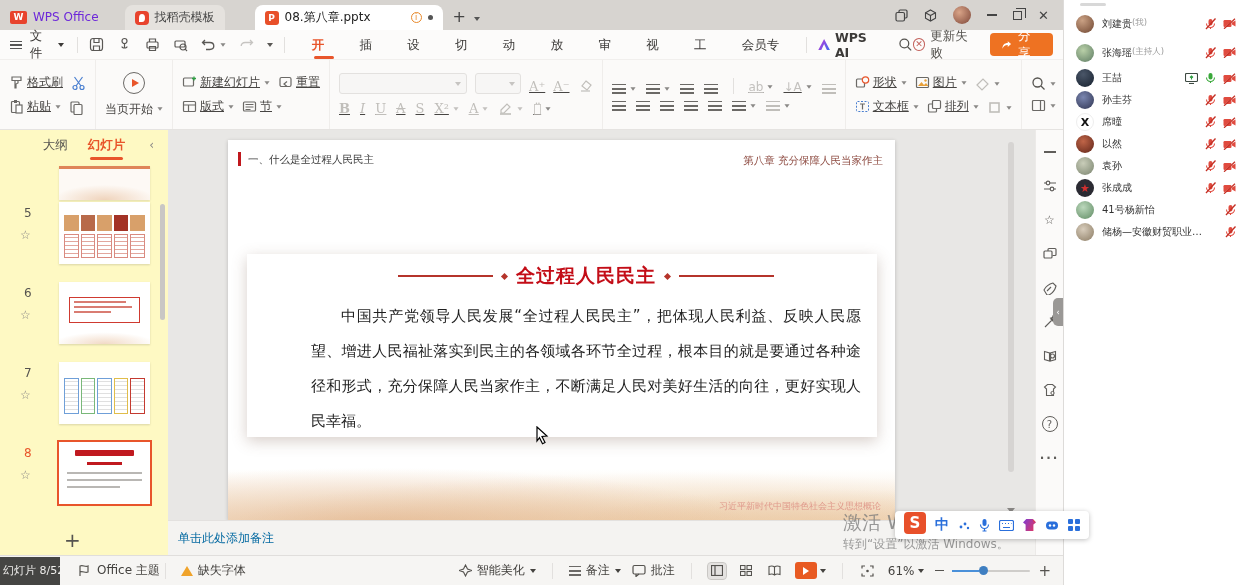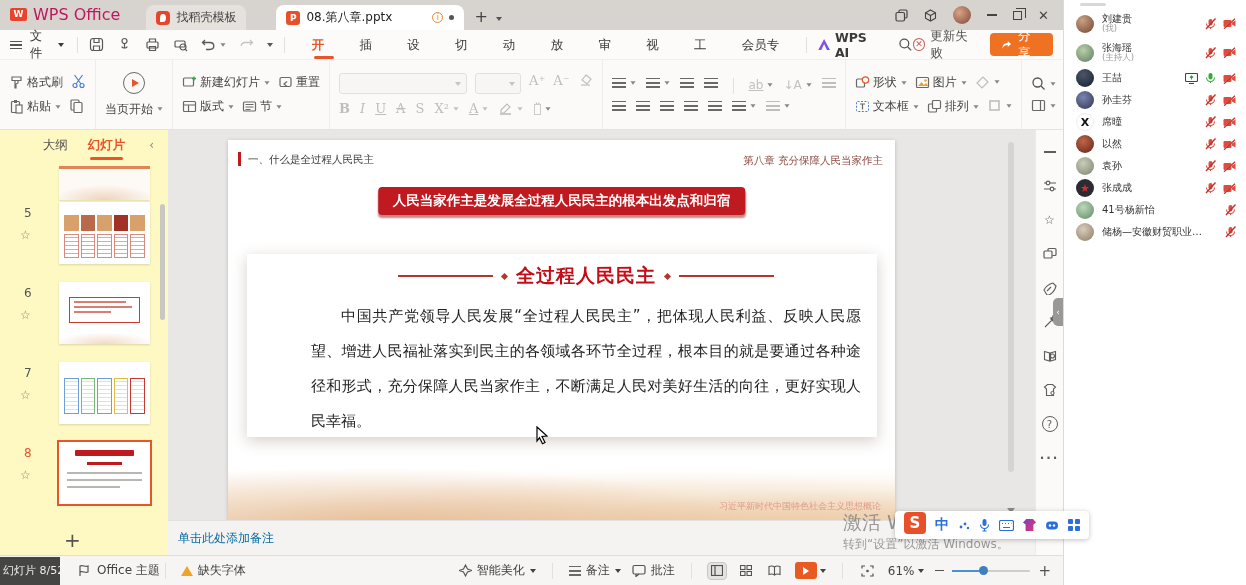--- a/index.html
+++ b/index.html
@@ -6,21 +6,21 @@
   html,body { width:1246px; height:585px; overflow:hidden;
     font-family:"DejaVu Sans","Liberation Sans",sans-serif; }
   body { position:relative; background:#e8e7e5; font-size:12px; color:#333; }
 
   
   .titlebar { position:absolute; left:0; top:0; width:1063px; height:30px;
     background:#d7d4d0; display:flex; align-items:flex-end; }
   .app-logo { display:flex; align-items:center; gap:6px; margin:0 0 6px 10px; }
   .wps-mark { width:17px; height:13px; background:#e8432d; border-radius:2px;
     color:#fff; font-size:9px; font-weight:bold; text-align:center; line-height:13px; }
-  .app-title { font-size:16px; color:#be185d; }
+  .app-title { font-size:12px; color:#6d28d9; }
   .tab { height:25px; border-radius:8px 8px 0 0; display:flex; align-items:center;
     padding:0 10px; font-size:12px; }
   .tab.template { background:#e5e2de; margin-left:26px; gap:6px; color:#444; }
   .rice-icon { width:14px; height:14px; border-radius:4px; background:#e8432d; position:relative; }
   .rice-icon::after { content:""; position:absolute; left:4px; top:3px; width:6px; height:8px;
     border-radius:50% 50% 50% 0; background:#fff; }
   .tab.active { background:#fff; margin-left:30px; width:188px; gap:6px; color:#222; }
   .p-icon { width:14px; height:14px; border-radius:3px; background:#e8502a; color:#fff;
     font-size:9px; font-weight:bold; text-align:center; line-height:14px; }
   .tab.active .doc-name { flex:1; }
@@ -67,21 +67,21 @@
   .upd-ic { width:13px; height:13px; border-radius:50%; border:1.2px solid #c2605a; color:#c2605a;
     font-size:9px; line-height:11px; text-align:center; }
   .share-btn { background:#ee7222; color:#fff; border-radius:4px; height:23px; padding:0 11px;
     display:flex; align-items:center; gap:5px; font-size:12.5px; }
 
   
   .toolbar { position:absolute; left:0; top:60px; width:1063px; height:70px; background:#fbfaf9;
     border-bottom:1px solid #e5e3e1; display:flex; }
   .tgroup { display:flex; flex-direction:column; justify-content:center; gap:7px; padding:0 9px;
     border-right:1px solid #efedeb; font-size:12px; color:#474543; }
-  .trow { display:flex; align-items:flex-start; gap:8px; }
+  .trow { display:flex; align-items:flex-end; gap:8px;text-decoration:underline; }
   .tbtn { display:flex; align-items:center; gap:3px; white-space:nowrap; }
   .tbtn .chev { transform:scale(.85); margin-left:1px; color:#8a8886; }
   .ticon { width:15px; height:15px; display:inline-block; }
   .play-group { align-items:center; }
   .play-circle { width:22px; height:22px; border:1.4px solid #6b6966; border-radius:50%;
     position:relative; }
   .play-circle::after { content:""; position:absolute; left:8px; top:6px; width:0; height:0;
     border-top:4.5px solid transparent; border-bottom:4.5px solid transparent;
     border-left:7px solid #e8552b; }
   .fsel { height:21px; border:1px solid #e3e1df; border-radius:3px; background:#f7f6f5;
@@ -233,21 +233,21 @@
 
   
   .participants { position:absolute; left:1063px; top:0; width:183px; height:585px; background:#fff;
     border-left:1px solid #dddbd9; }
   .pp-handle { width:26px; height:3px; background:#d8d8d8; border-radius:2px; margin:3px 0 3px 16px; }
   .prow { display:flex; align-items:center; padding:2px 10px 2px 12px; min-height:21px; }
   .prow.has-sub { min-height:29px; }
   .p-avatar { width:18px; height:18px; border-radius:50%; flex:0 0 18px;
     display:flex; align-items:center; justify-content:center; font-size:11px; font-weight:bold;
     overflow:hidden; }
-  .p-meta { margin-left:8px; display:flex; flex-direction:column; line-height:1.15; min-width:0; }
+  .p-meta { margin-left:8px; display:flex; line-height:1.15; min-width:0; }
   .p-name { font-size:10px; color:#333; white-space:nowrap; overflow:hidden; text-overflow:ellipsis;
     max-width:108px; }
   .p-sub { font-size:8.5px; color:#9a9a9a; }
   .p-icons { margin-left:auto; display:flex; align-items:center; gap:7px; }
   .p-icons svg { display:block; }
 </style>
 </head>
 <body>
 
 <div class="titlebar">
@@ -682,21 +682,20 @@
   </div>
 </div>
   <div class="add-slide">+</div>
   <div class="panel-scroll"></div>
 </div>
 
 <div class="canvas">
   <div class="slide">
     <div class="sl-head-left">一、什么是全过程人民民主</div>
     <div class="sl-head-right">第八章  充分保障人民当家作主</div>
-    <div class="sl-banner">人民当家作主是发展全过程人民民主的根本出发点和归宿</div>
     <div class="sl-card">
       <div class="card-title-row">
         <span class="deco-line"></span>
         <span class="deco-dot"></span>
         <span class="card-title">全过程人民民主</span>
         <span class="deco-dot"></span>
         <span class="deco-line"></span>
       </div>
       <div class="card-body">中国共产党领导人民发展“全过程人民民主”，把体现人民利益、反映人民愿望、增进人民福祉落实到民主的各领域各环节全过程，根本目的就是要通过各种途径和形式，充分保障人民当家作主，不断满足人民对美好生活的向往，更好实现人民幸福。</div>
     </div>

